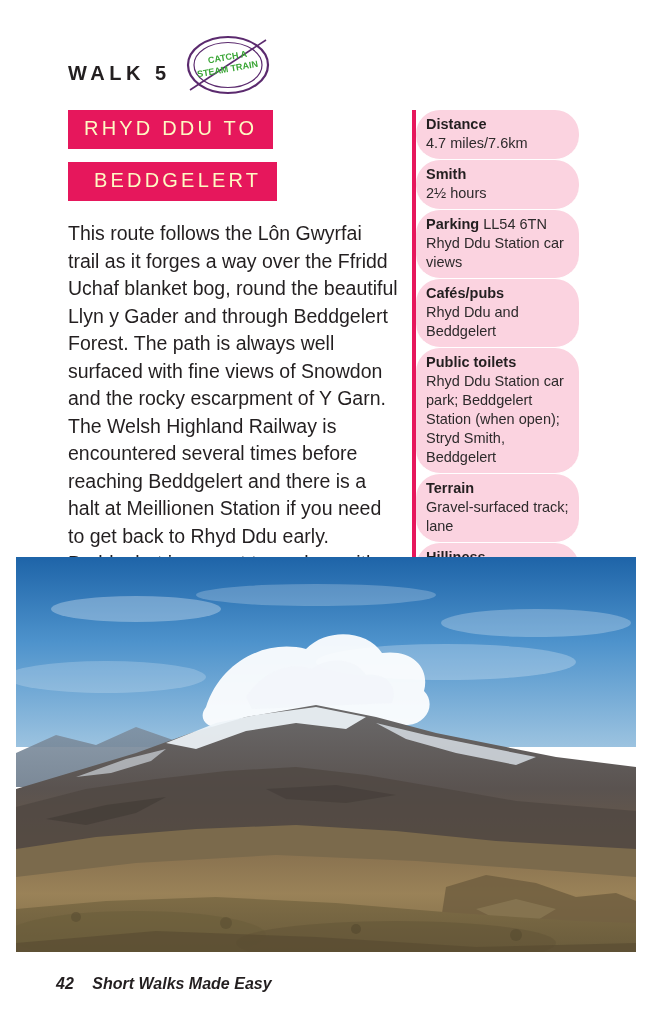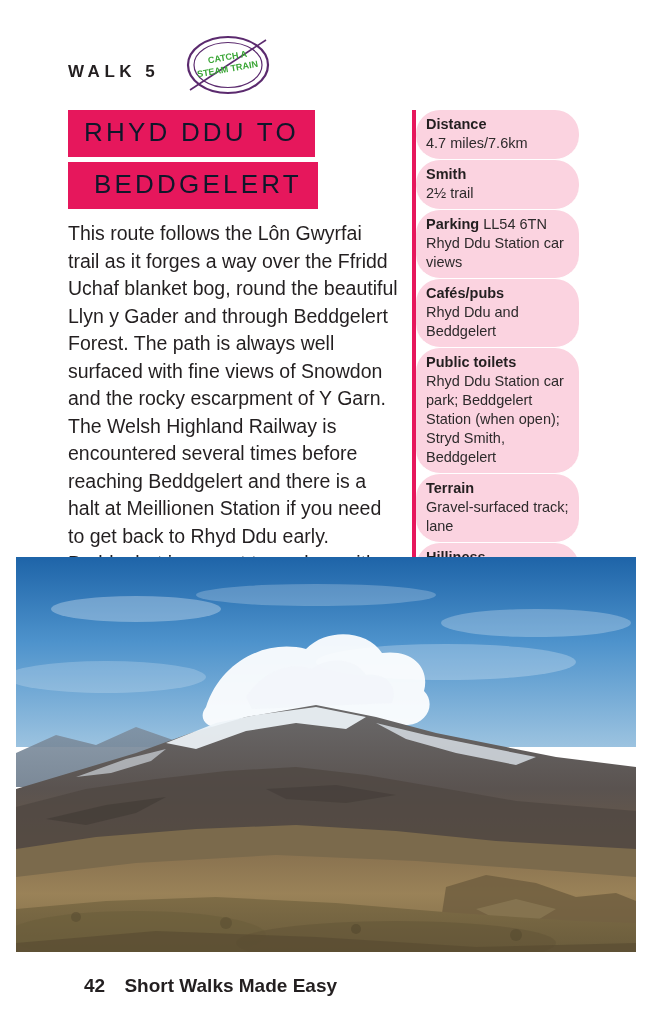--- a/index.html
+++ b/index.html
@@ -25,43 +25,43 @@
 
   
   .walk-header {
     position: absolute;
     left: 68px;
     top: 62px;
     display: flex;
     align-items: center;
   }
   .walk-number {
-    font-size: 17px;
+    font-size: 20px;
     font-weight: bold;
     letter-spacing: 4.5px;
     color: #231f20;
     font-family: "Liberation Sans", sans-serif;
   }
 
   
   .stamp {
     position: absolute;
     left: 178px;
     top: 32px;
     width: 100px;
     height: 66px;
   }
   .stamp svg { display: block; }
 
   
   .title-line {
     position: absolute;
     background: #e6175c;
-    color: #0f172a;
-    font-size: 26px;
+    color: #fef9c3;
+    font-size: 20px;
     letter-spacing: 3.2px;
     font-weight: normal;
     padding: 7px 16px 9px 16px;
     box-sizing: border-box;
     white-space: nowrap;
     font-family: "Liberation Sans", sans-serif;
   }
   .title-line-1 { left: 68px; top: 110px; }
   .title-line-2 { left: 68px; top: 162px; padding-left: 26px; }
 
@@ -117,25 +117,26 @@
     top: 557px;
     width: 620px;
     height: 395px;
     overflow: hidden;
   }
   .photo svg { display: block; }
 
   
   .footer {
     position: absolute;
-    left: 84px;
+    left: 56px;
     top: 975px;
-    font-size: 19px;
+    font-size: 16px;
     color: #231f20;
     font-weight: bold;
+    font-style: italic;
   }
   .footer .page-num { margin-right: 14px; }
   .footer .book-title { font-weight: bold; }
 </style>
 </head>
 <body>
 
 <div class="page">
 
   <div class="walk-header">
@@ -159,21 +160,21 @@
 
   <div class="factbox">
 
     <div class="fact-row">
       <span class="fact-label fact-sub">Distance</span>
       <span class="fact-value">4.7 miles/7.6km</span>
     </div>
 
     <div class="fact-row">
       <span class="fact-label fact-sub">Smith</span>
-      <span class="fact-value">2½ trail</span>
+      <span class="fact-value">2½ hours</span>
     </div>
 
 
     <div class="fact-row">
       <span class="fact-label">Parking</span>
       <span class="fact-value">LL54 6TN</span><br>
       <span class="fact-value">Rhyd Ddu Station car views</span>
     </div>
 
     <div class="fact-row">

